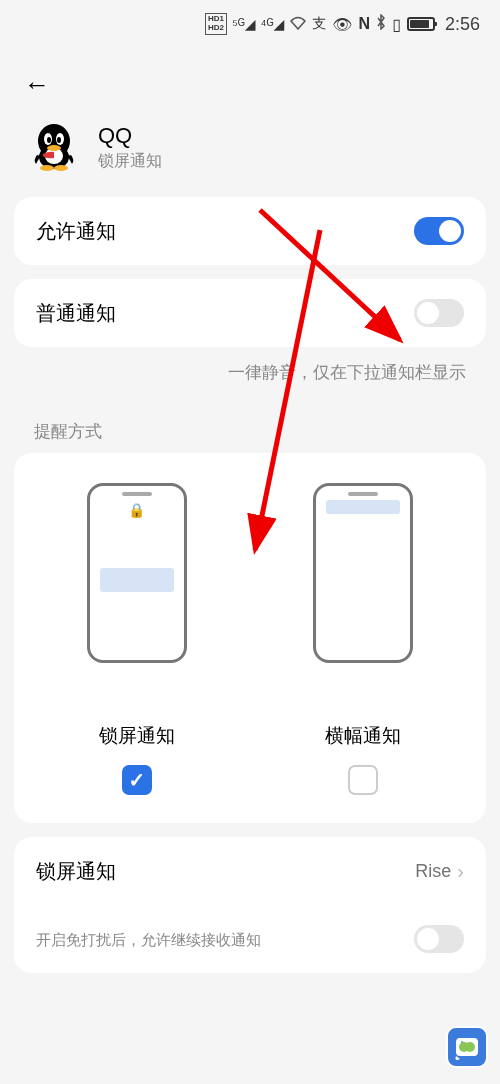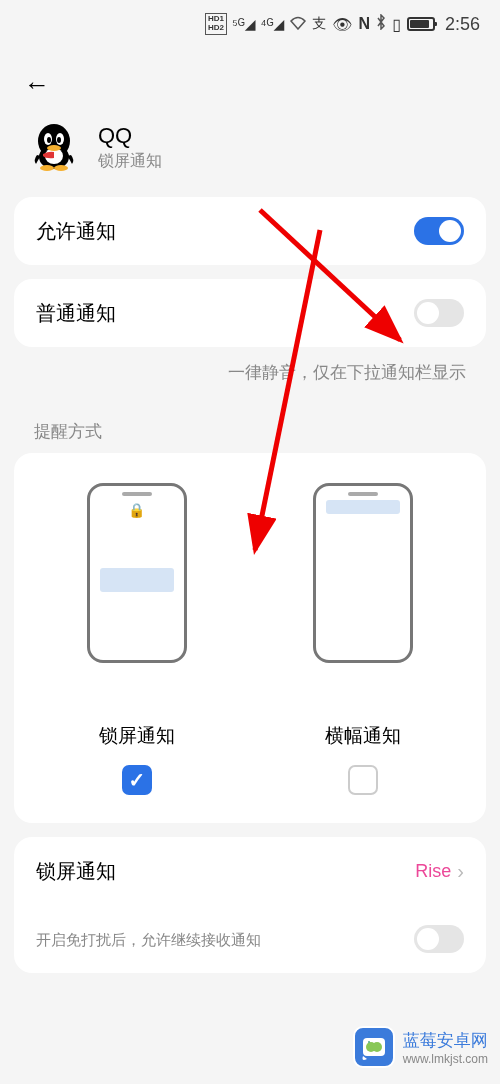--- a/index.html
+++ b/index.html
@@ -54,21 +54,21 @@
     }
     .row {
       display: flex;
       align-items: center;
       justify-content: space-between;
       padding: 20px 22px;
       min-height: 68px;
     }
     .row-label { font-size: 20px; color: #000; }
     .row-sub { font-size: 15px; color: #888; margin-top: 2px; text-align: center; }
-    .row-value { font-size: 18px; color: #ec4899; }
+    .row-value { font-size: 18px; color: #737373; }
     
     .toggle {
       width: 50px;
       height: 28px;
       border-radius: 14px;
       position: relative;
       cursor: pointer;
     }
     .toggle.on { background: #2b72e6; }
     .toggle.off { background: #e5e5e5; }
@@ -290,17 +290,13 @@
 <div class="watermark">
   <div class="watermark-icon">
     <svg width="30" height="30" viewBox="0 0 30 30">
       <rect x="4" y="6" width="22" height="18" rx="4" fill="#fff"></rect>
       <path d="M4 24 Q2 30 8 27 Z" fill="#fff"></path>
       <circle cx="12" cy="15" r="5" fill="#89c756"></circle>
       <circle cx="18" cy="15" r="5" fill="#89c756"></circle>
       <circle cx="10" cy="10" r="1" fill="#5a8"></circle>
     </svg>
   </div>
-  <div class="watermark-text">
-    <span class="watermark-main">蓝莓安卓网</span>
-    <span class="watermark-sub">www.lmkjst.com</span>
-  </div>
 </div>
 
 </body></html>

